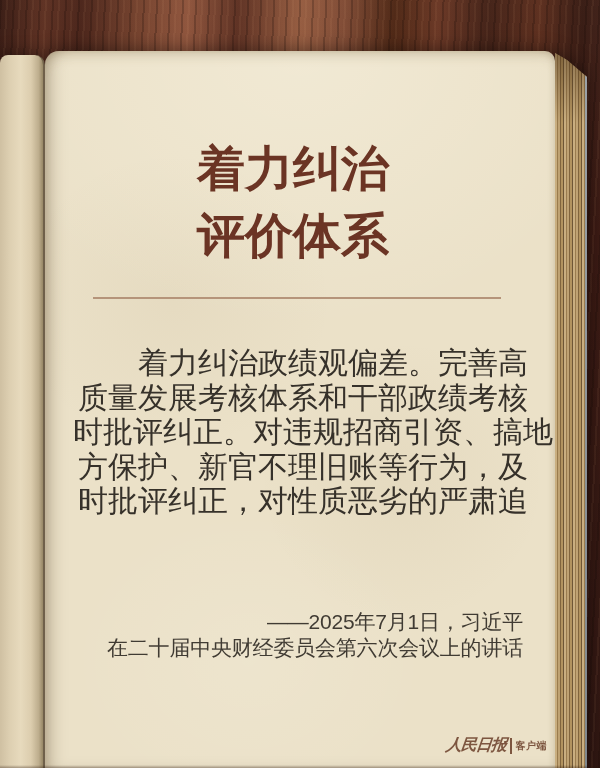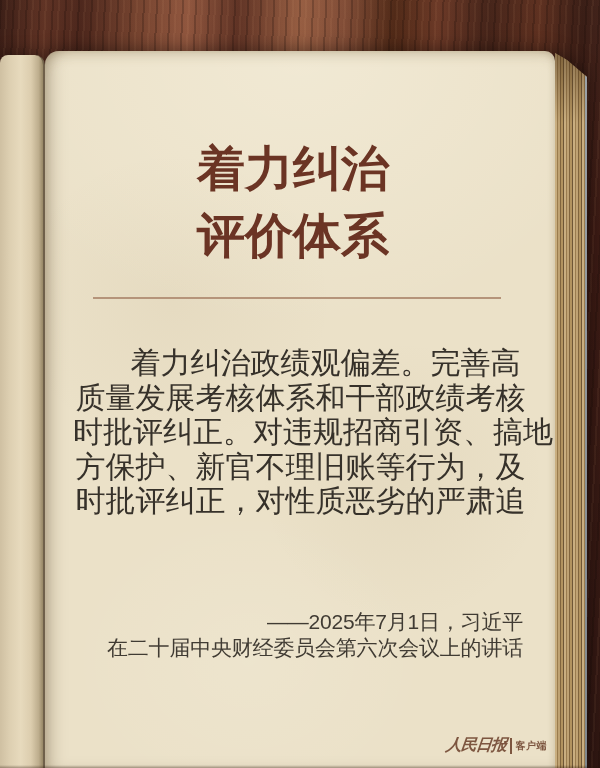--- a/index.html
+++ b/index.html
@@ -75,21 +75,21 @@
 
   .divider {
     position: absolute; top: 246px; left: 48px; width: 408px; height: 2px;
     background: #b5947a;
   }
 
   .quote {
     position: absolute; top: 295px; left: 28px; width: 455px;
     font-family: "Liberation Serif", serif;
     font-size: 30px; line-height: 34.6px;
-    color: #36312a; text-align: center;
+    color: #36312a; text-align: right;
   }
   .quote .line { white-space: nowrap; }
   .quote .line.indent { padding-left: 50px; }
 
   .attribution {
     position: absolute; top: 558px; right: 32px; left: 28px;
     text-align: right;
     font-family: "Liberation Sans", sans-serif;
     font-size: 21px; line-height: 26px; letter-spacing: -0.2px;
     color: #403b33;

